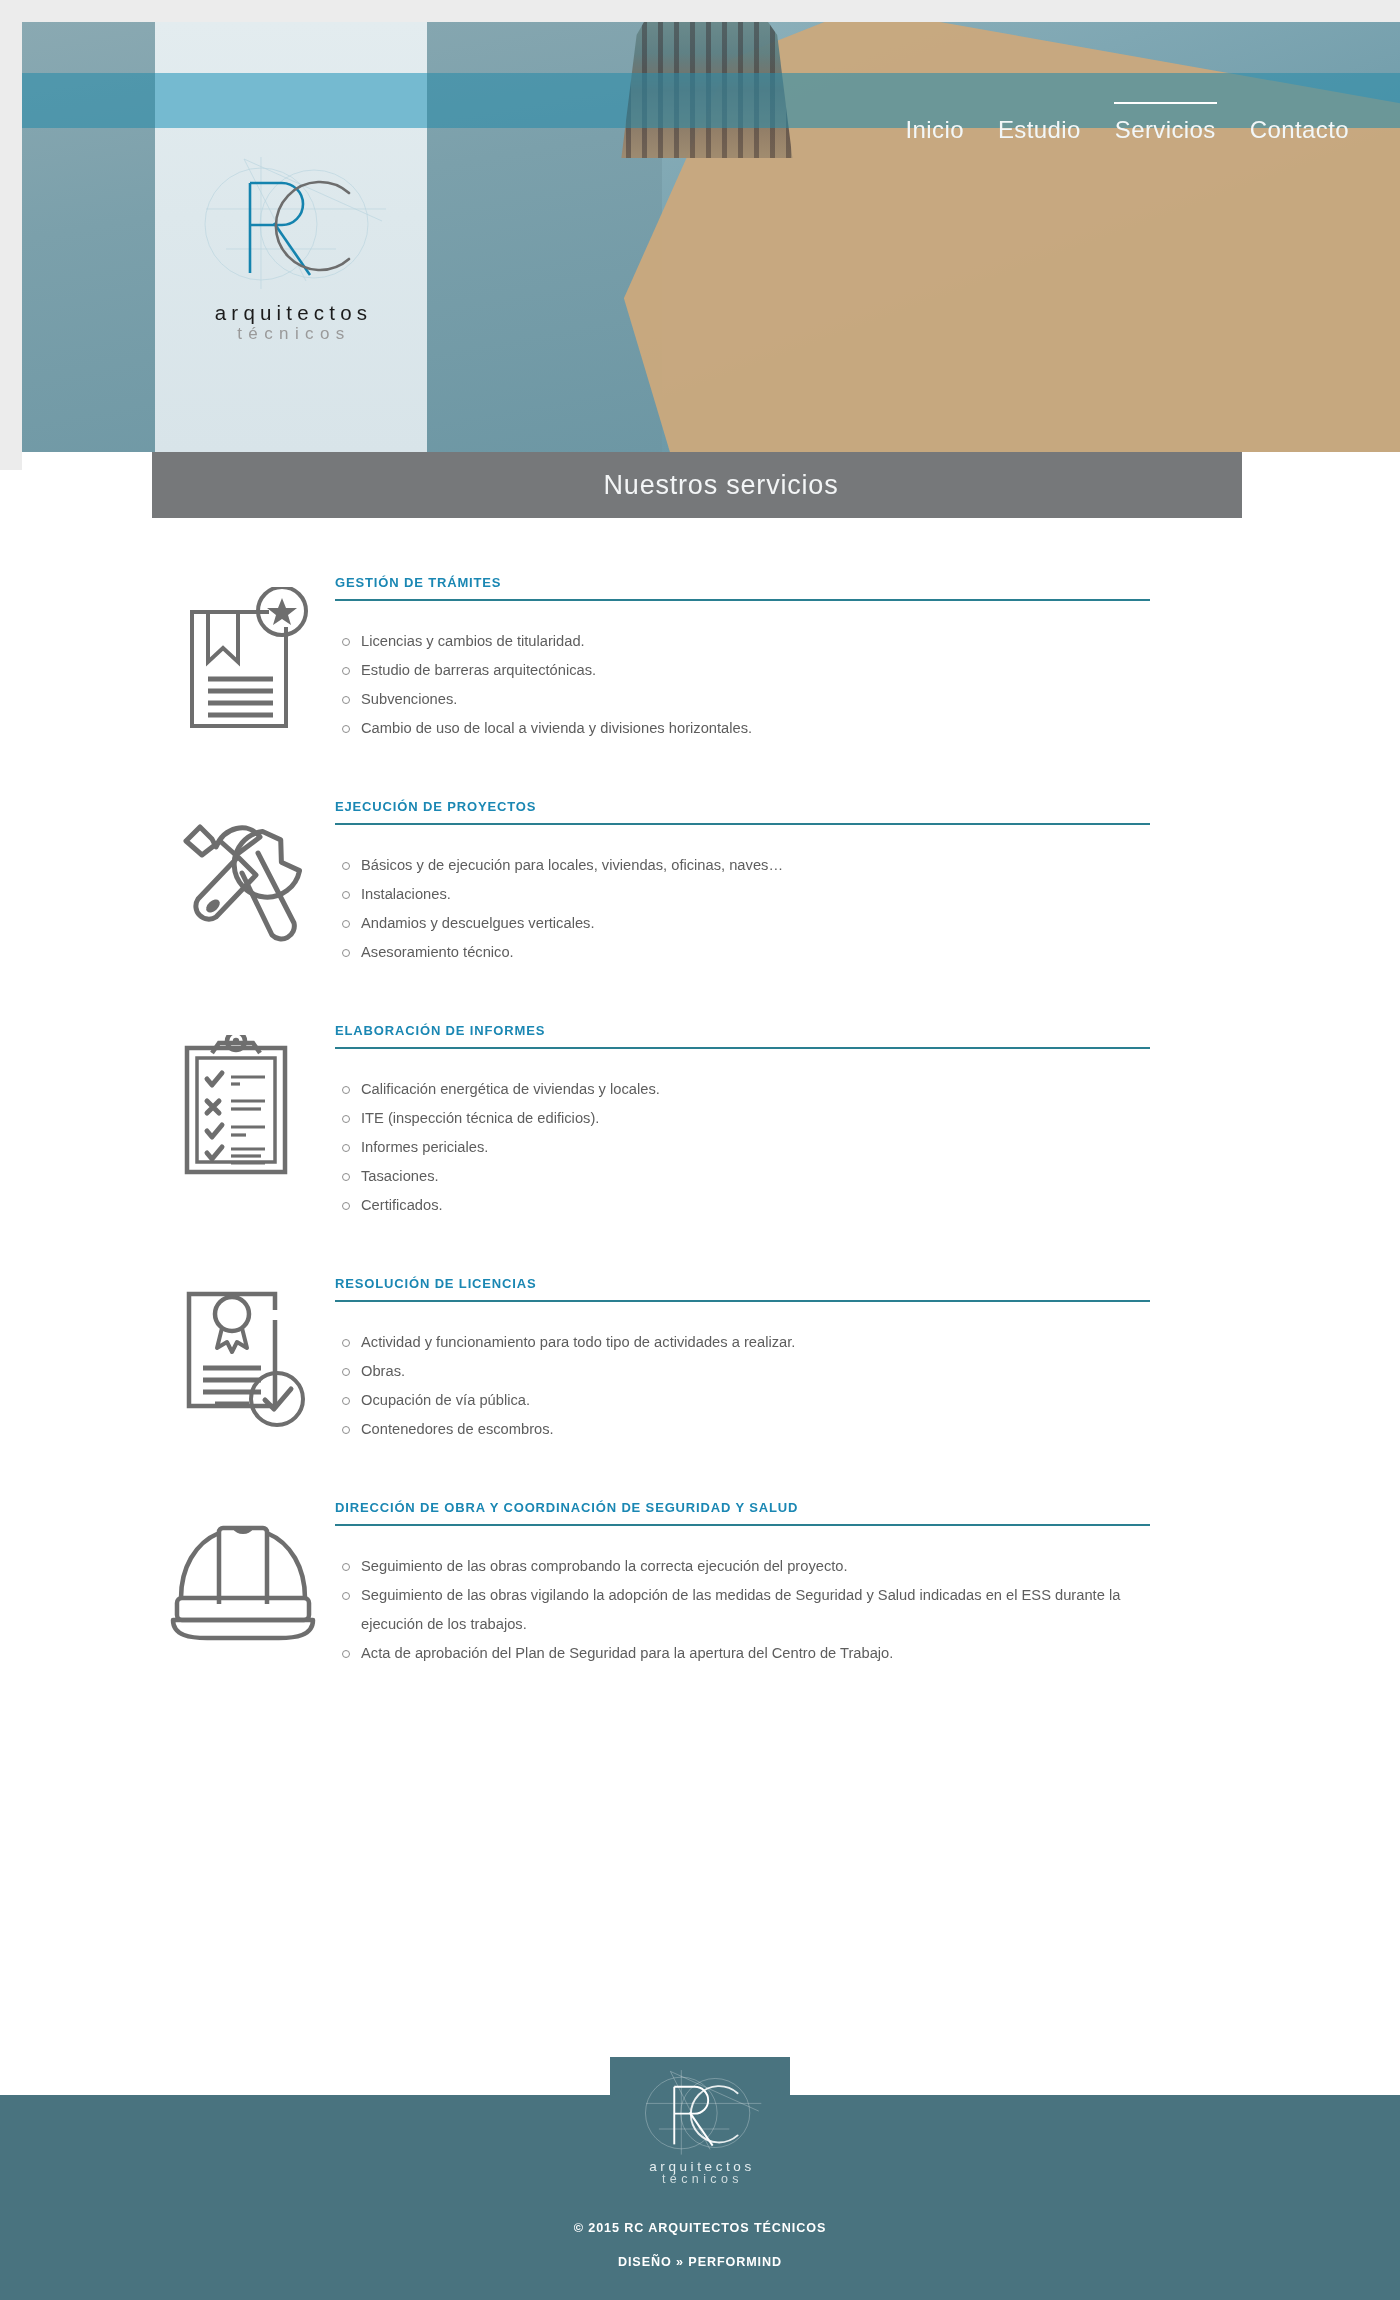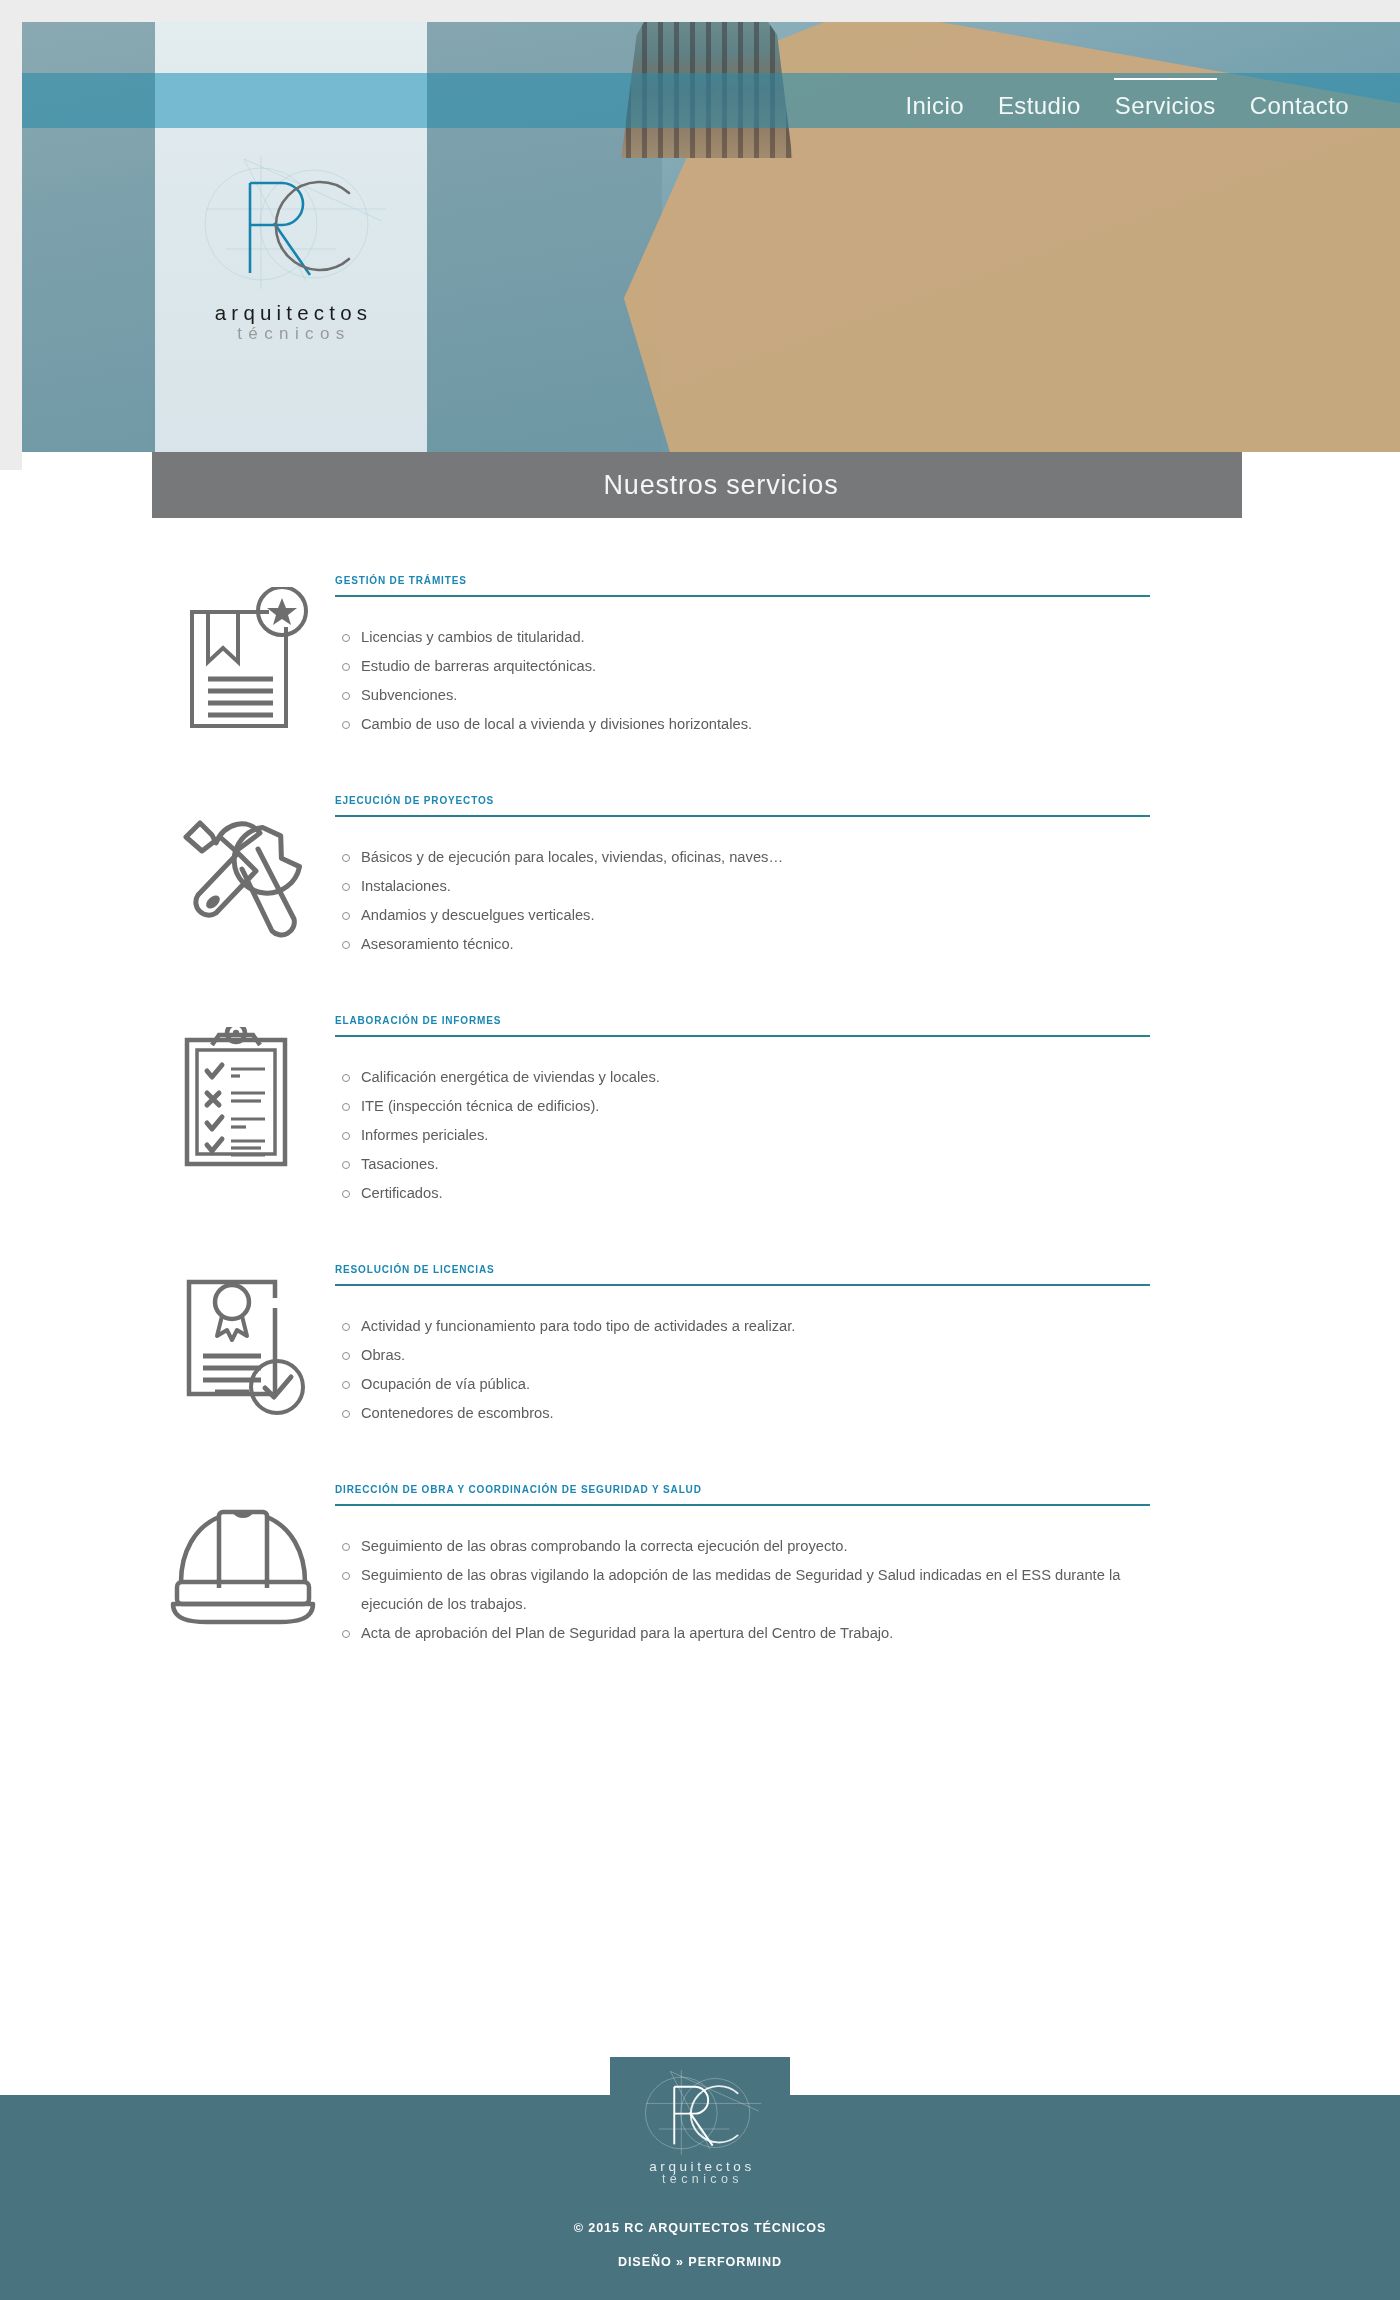--- a/index.html
+++ b/index.html
@@ -155,25 +155,25 @@
   .nav-strip-over-logo {
     position: absolute;
     top: 51px;
     left: 133px;
     width: 272px;
     height: 55px;
     background: rgba(116,190,214,0.62);
   }
   .nav {
     position: absolute;
-    top: 56px;
+    top: 67px;
     right: 34px;
     height: 55px;
     display: flex;
-    align-items: center;
+    align-items: flex-end;
     gap: 0px;
   }
   .nav-item {
     position: relative;
     color: #f2f7f8;
     font-size: 24px;
     font-weight: 300;
     letter-spacing: 0.4px;
     padding: 0 17px;
     cursor: pointer;
@@ -231,21 +231,21 @@
     padding-top: 12px;
   }
   .svc-icon svg { display: block; }
   .svc-body {
     flex: 1 1 auto;
     max-width: 815px;
     padding-top: 0px;
   }
   .svc-title {
     color: #1a87b3;
-    font-size: 10px;
+    font-size: 13px;
     font-weight: 700;
     letter-spacing: 0.85px;
     padding-bottom: 9px;
     border-bottom: 2.5px solid #2a7f91;
     margin-bottom: 26px;
   }
   .svc-list { list-style: none; }
   .svc-list li {
     position: relative;
     color: #5d5d5d;

